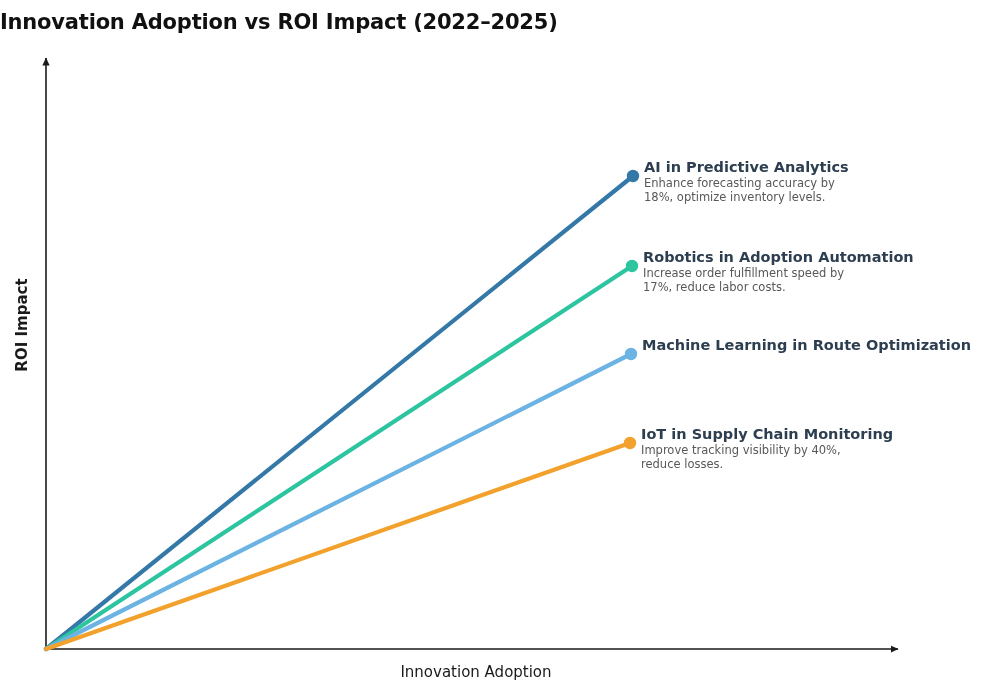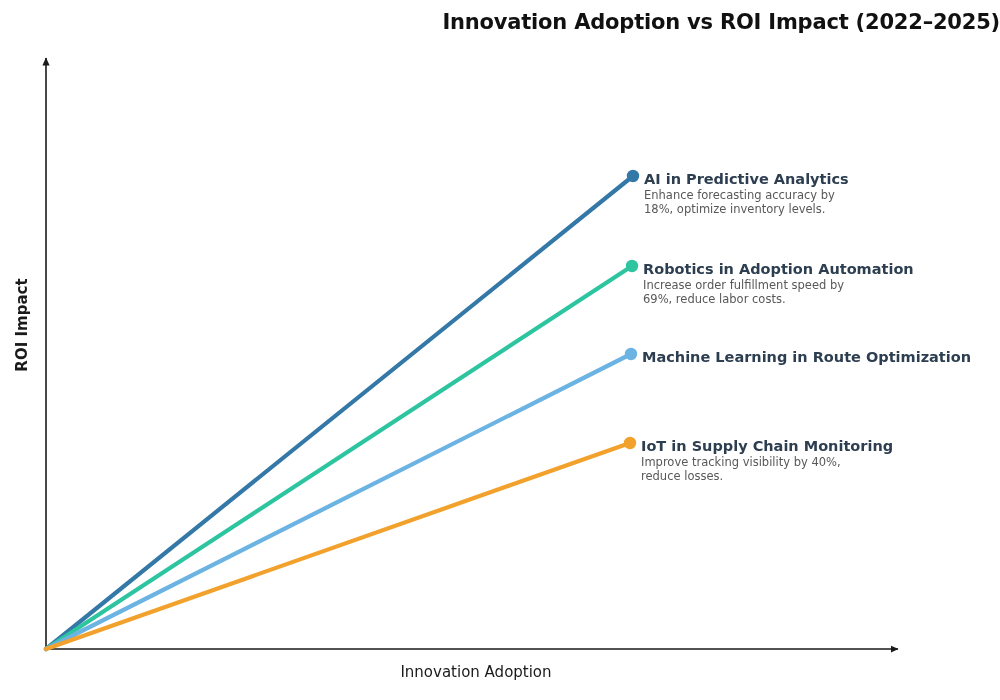--- a/index.html
+++ b/index.html
@@ -21,21 +21,21 @@
     width: 1000px;
     height: 700px;
   }
 
   
   .chart-title {
     position: absolute;
     left: 0;
     top: 10px;
     width: 1000px;
-    text-align: right;
+    text-align: left;
     font-size: 21px;
     font-weight: bold;
     color: #111111;
     letter-spacing: -0.2px;
     white-space: nowrap;
   }
 
   
   .xaxis-label {
     position: absolute;
@@ -68,21 +68,20 @@
     top: 0;
     width: 1000px;
     height: 700px;
     overflow: visible;
   }
 
   
   .annotation {
     position: absolute;
     white-space: nowrap;
-    margin-top: 12px;
   }
   .annotation .ann-title {
     font-size: 14.5px;
     font-weight: bold;
     color: #2C3E50;
     line-height: 17px;
     margin: 0;
   }
   .annotation .ann-desc {
     font-size: 11.5px;
@@ -130,21 +129,21 @@
 
   <div id="annotations">
       <div class="annotation" style="left: 644px; top: 159px;">
         <div class="ann-title">AI in Predictive Analytics</div>
         <div class="ann-desc">Enhance forecasting accuracy by
 18%, optimize inventory levels.</div>
       </div>
       <div class="annotation" style="left: 643px; top: 249px;">
         <div class="ann-title">Robotics in Adoption Automation</div>
         <div class="ann-desc">Increase order fulfillment speed by
-69%, reduce labor costs.</div>
+17%, reduce labor costs.</div>
       </div>
       <div class="annotation" style="left: 642px; top: 337px;">
         <div class="ann-title">Machine Learning in Route Optimization</div>
       </div>
       <div class="annotation" style="left: 641px; top: 426px;">
         <div class="ann-title">IoT in Supply Chain Monitoring</div>
         <div class="ann-desc">Improve tracking visibility by 40%,
 reduce losses.</div>
       </div>
     </div>

